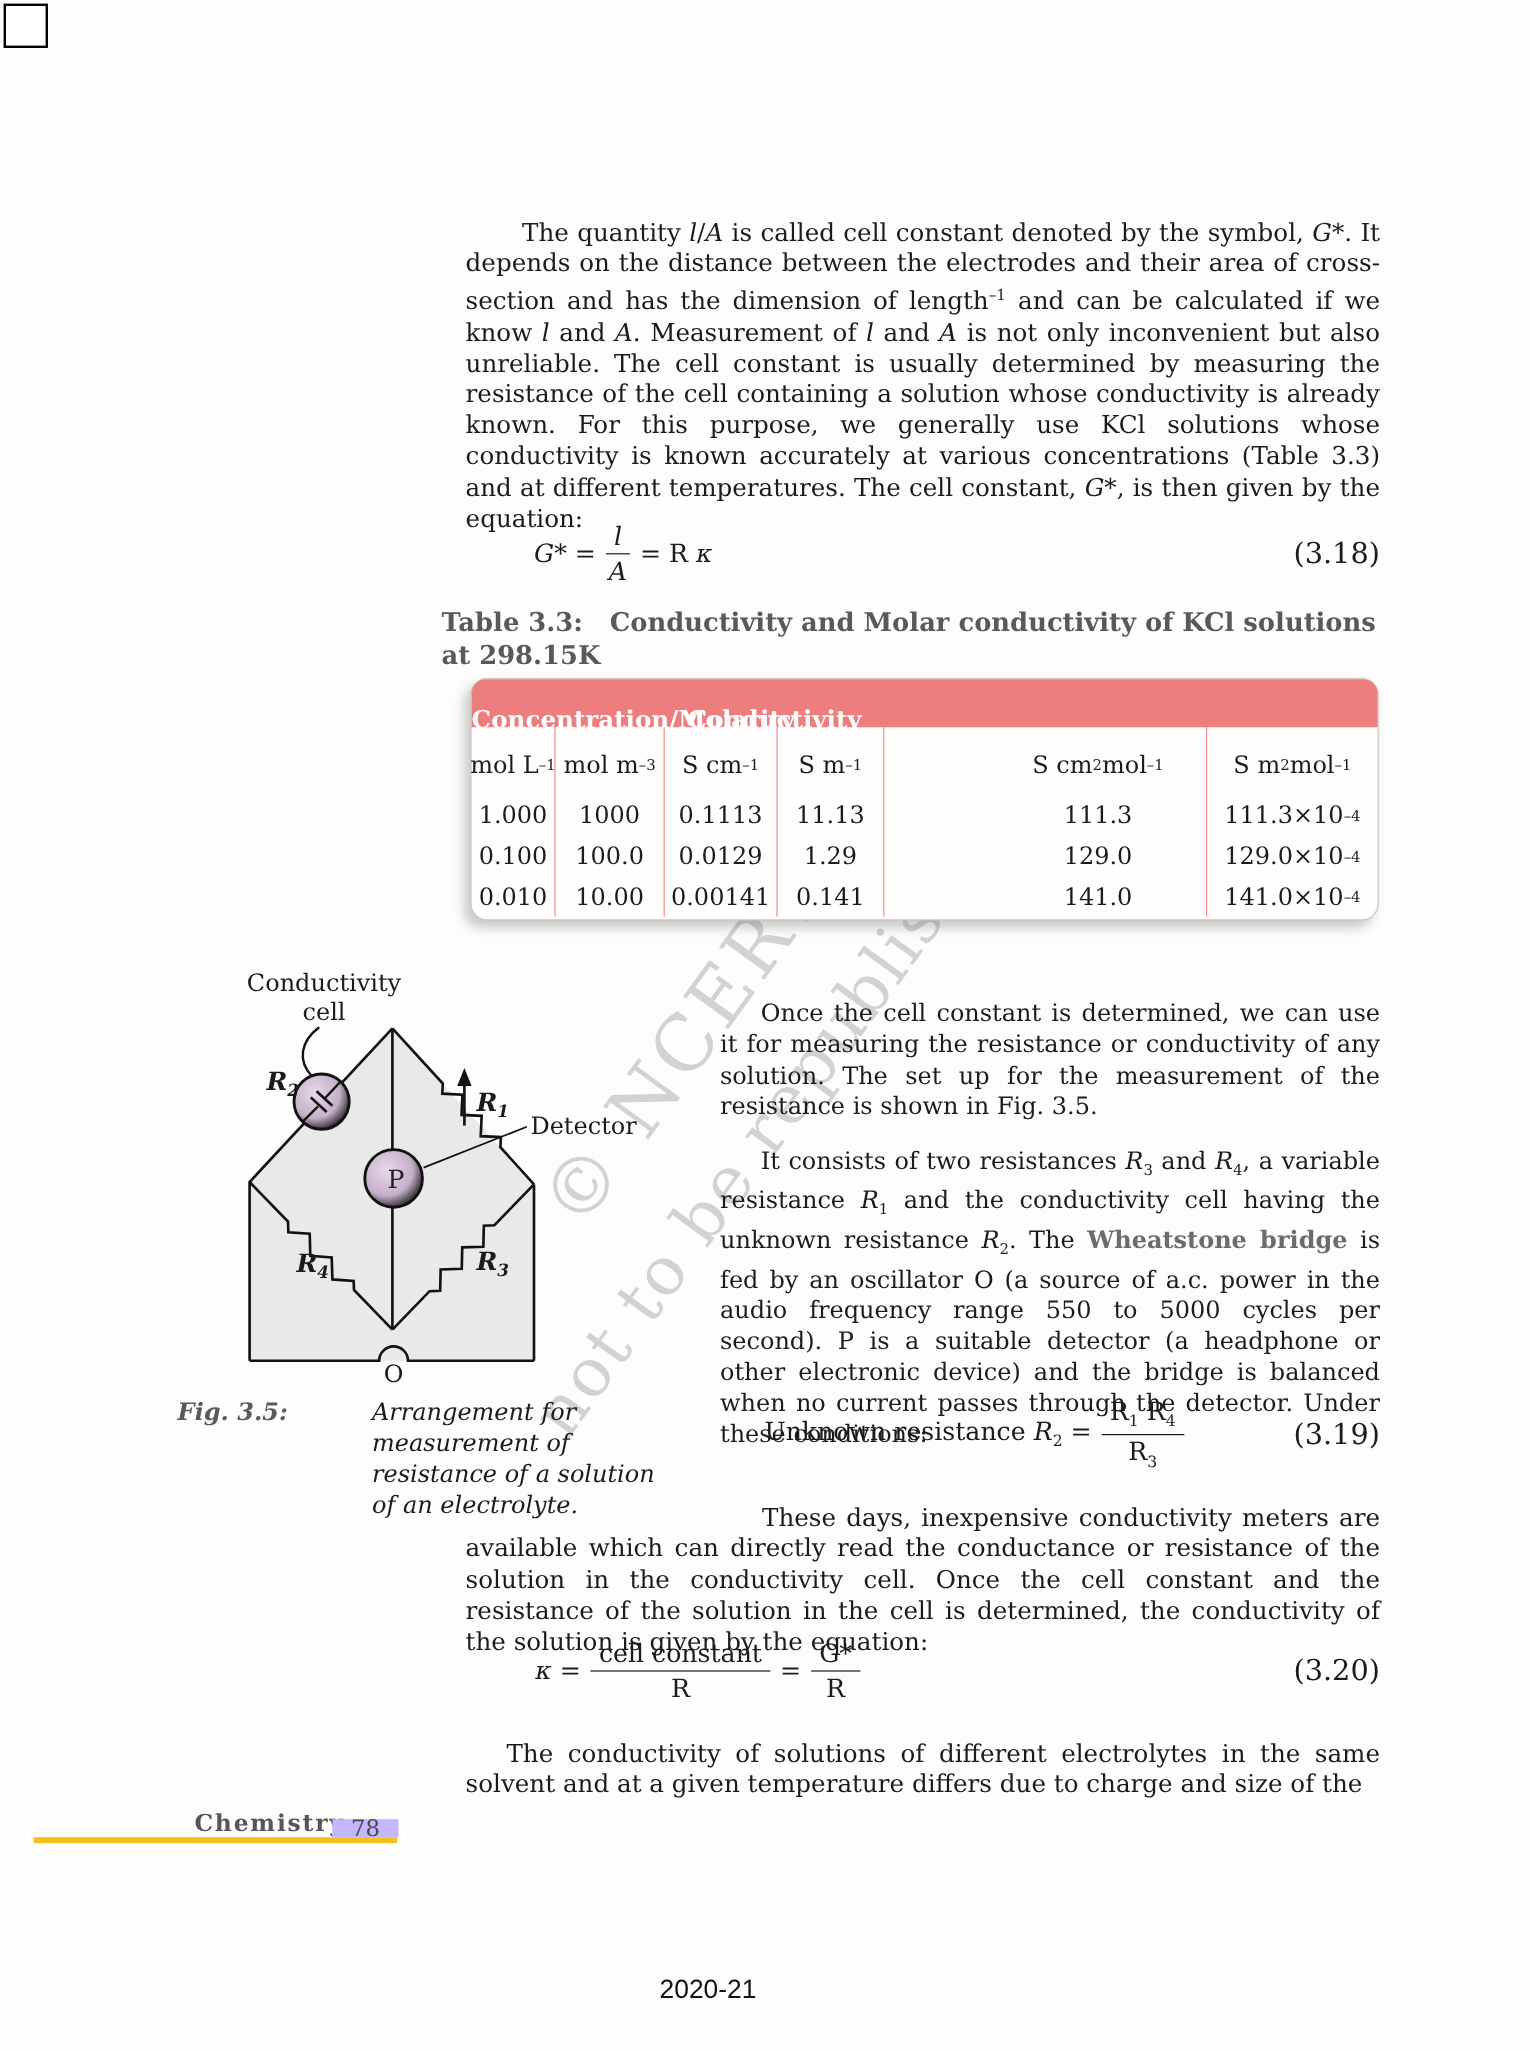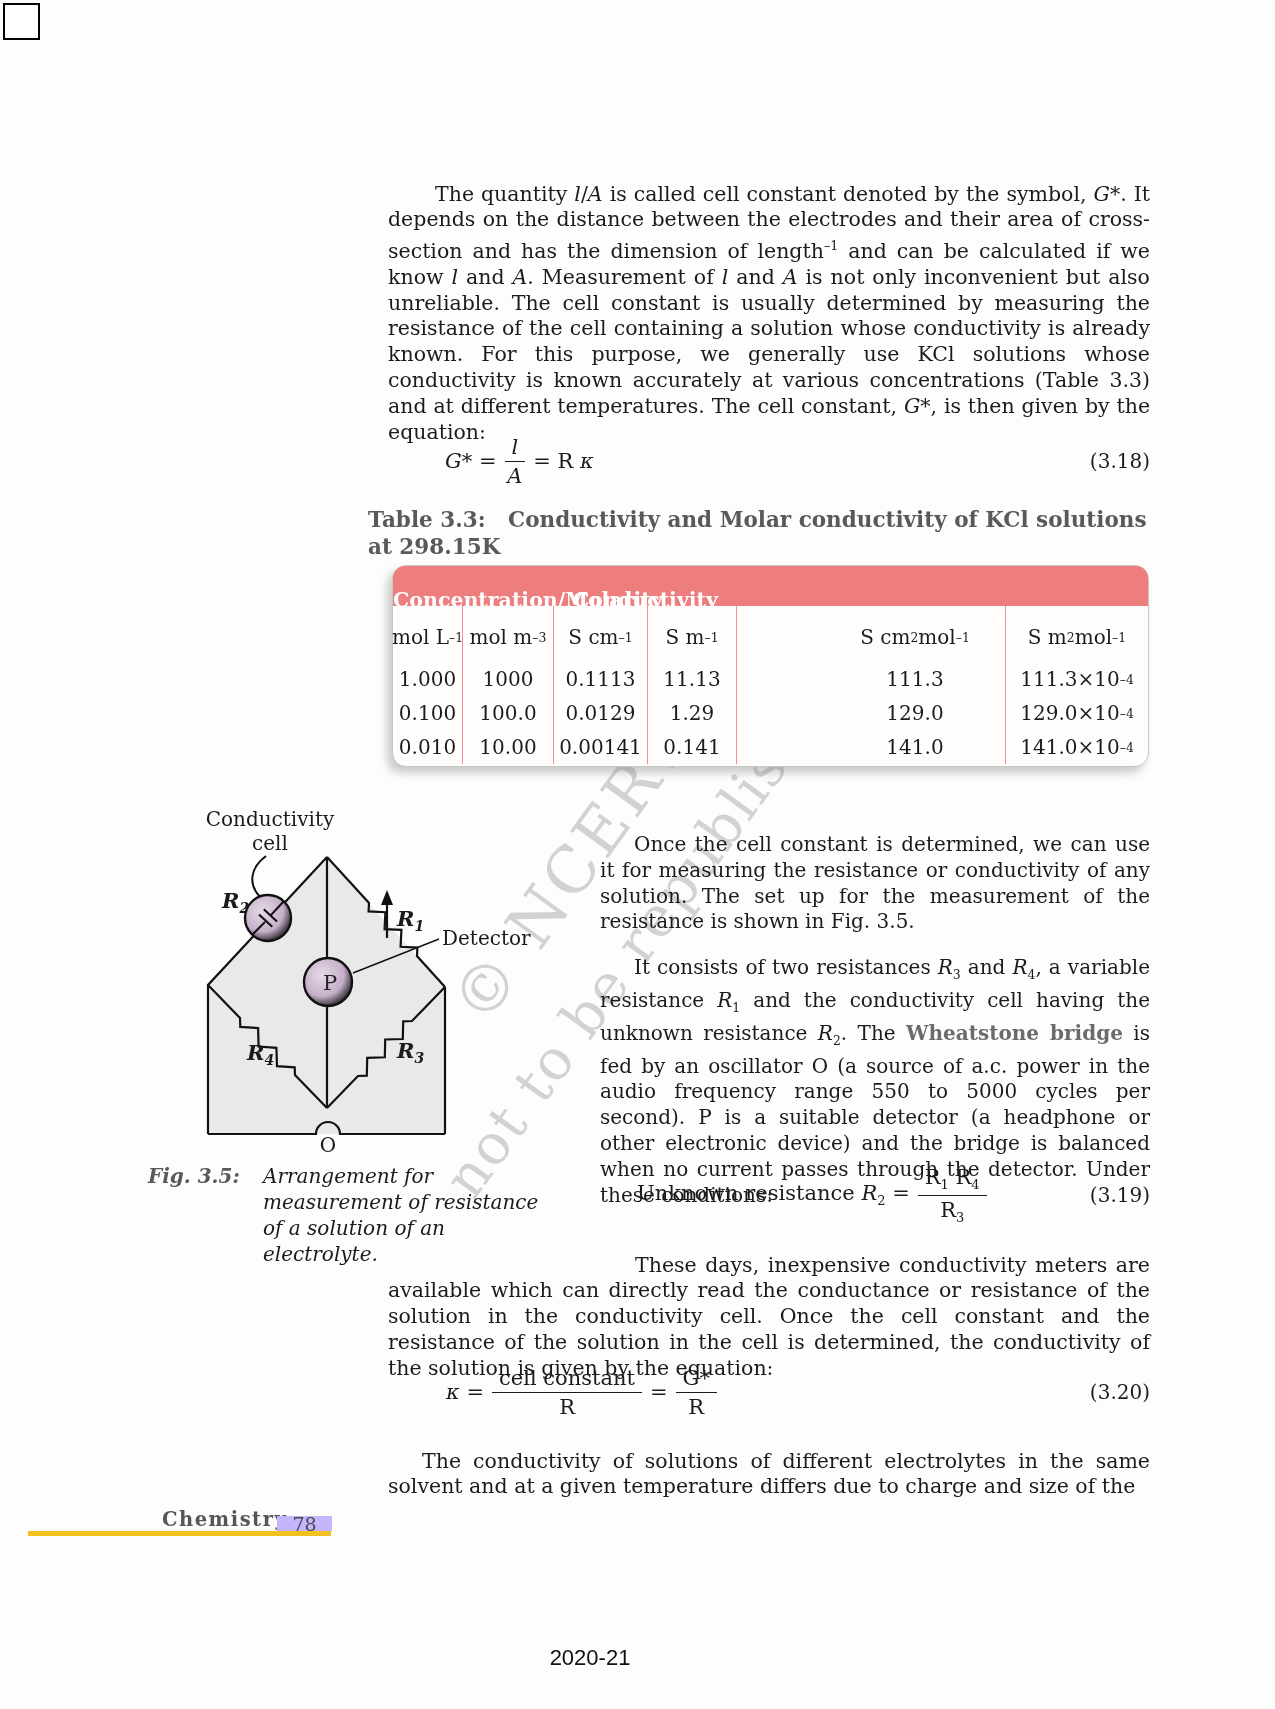--- a/index.html
+++ b/index.html
@@ -25,21 +25,21 @@
   .cap-spacer{float:left;width:213px;height:24px;}
   .p5{left:388px;top:1428px;width:762px;text-indent:34px;}
   
   .eq{display:flex;align-items:center;font-size:21px;}
   .eq318{left:445px;top:432px;width:705px;height:58px;}
   .eq319{left:600px;top:1163px;width:550px;height:64px;font-size:21px;}
   .eq320{left:388px;top:1360px;width:762px;height:64px;}
   .frac{display:inline-flex;flex-direction:column;align-items:center;margin:0 8px;}
   .frac .num{padding:0 7px 2px 7px;border-bottom:1.8px solid #1b1b1b;}
   .frac .den{padding-top:2px;}
-  .eqnum{position:absolute;right:0;top:50%;transform:translateY(-50%);font-size:20px;}
+  .eqnum{position:absolute;right:0;top:50%;transform:translateY(-50%);font-size:24px;}
   .eq320 .lead{margin-left:58px;}
   .eq319 .lead{margin-left:37px;}
   
   .ttitle{left:368px;top:506px;width:782px;font-weight:bold;font-size:21.5px;
           color:#58595b;line-height:27px;}
   .ttitle .t2{}
   
   .ktable{left:392px;top:565px;width:757px;height:202px;background:#fffefc;
           border:1.5px solid #c6c6c6;border-radius:14px;
           box-shadow:-5px 6px 9px rgba(110,110,110,.35);box-sizing:border-box;}
@@ -50,21 +50,21 @@
   .tbody{display:grid;grid-template-columns:70px 91px 94px 89px 269px 142px;height:158px;}
   .tcol{display:flex;flex-direction:column;align-items:center;padding-top:6px;box-sizing:border-box;}
   .tcol.sep{border-right:1.5px solid #f19090;}
   .tcol.c4{padding-left:88px;}
   .tcell{height:34px;display:flex;align-items:center;font-size:20px;white-space:nowrap;}
   .tcell.unit{height:50px;}
   sup{font-size:.62em;}
   sub{font-size:.62em;}
   
   .figsvg{left:140px;top:742px;width:402px;height:418px;}
-  .figcap{left:148px;top:1163px;width:400px;display:flex;font-size:20px;line-height:26px;}
+  .figcap{left:148px;top:1163px;width:400px;display:flex;font-size:20px;line-height:26px;gap:47px;}
   .figcap .flabel{font-style:italic;font-weight:bold;color:#58595b;width:115px;flex:none;}
   .figcap .ftext{font-style:italic;width:283px;}
   
   .chem{left:162px;top:1508px;font-size:19.5px;letter-spacing:1.5px;color:#55565a;font-weight:bold;}
   .yline{left:28px;top:1531px;width:303px;height:4.5px;background:#f2c120;}
   .pnum{left:277px;top:1516px;width:55px;height:15px;background:#c4b5fd;color:#4a4a4c;
         font-size:19px;display:flex;align-items:center;justify-content:center;}
   .year{left:540px;top:1645px;width:100px;text-align:center;
         font-family:"Liberation Sans","DejaVu Sans",sans-serif;font-size:22px;color:#111;}
   svg text{font-family:"DejaVu Serif","Liberation Serif",serif;}

